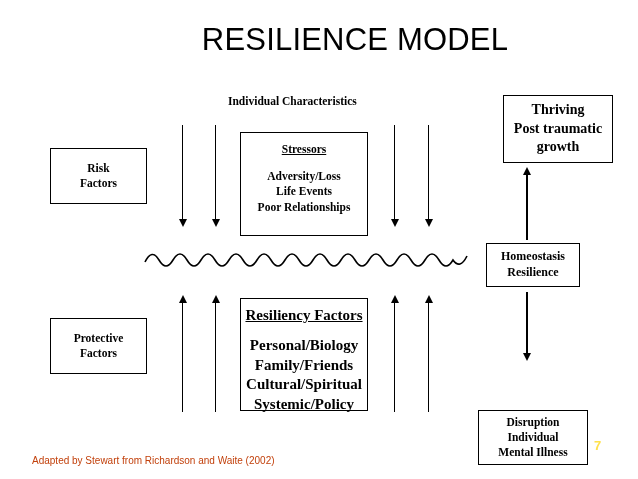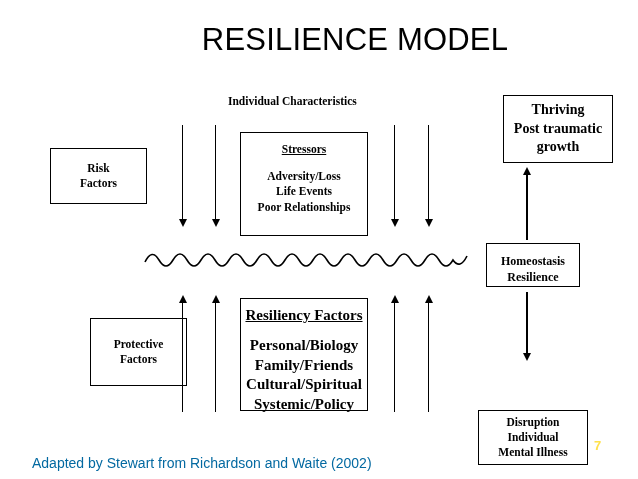--- a/index.html
+++ b/index.html
@@ -79,22 +79,22 @@
     border-right: 4px solid transparent;
     border-bottom: 8px solid #000000;
   }
   .thick-arrow { width: 1.6px; }
   .wave {
     position: absolute;
   }
   .footer {
     position: absolute;
     font-family: "Liberation Sans", "DejaVu Sans", sans-serif;
-    font-size: 14px;
-    color: #0369a1;
+    font-size: 10px;
+    color: #c2410c;
     white-space: nowrap;
   }
   .page-number {
     position: absolute;
     font-family: "Liberation Sans", "DejaVu Sans", sans-serif;
     font-size: 13px;
     font-weight: bold;
     color: #ffe14d;
   }
 </style>
@@ -105,21 +105,21 @@
 
   <div class="title">RESILIENCE MODEL</div>
 
   <div class="section-label" style="left:228px; top:95px;">Individual Characteristics</div>
 
   <div class="box" style="left:50px; top:148px; width:97px; height:56px; font-size:11.5px;">
     <span class="line">Risk</span>
     <span class="line">Factors</span>
   </div>
 
-  <div class="box" style="left:50px; top:318px; width:97px; height:68px; font-size:11.5px;margin-left:40px;">
+  <div class="box" style="left:50px; top:318px; width:97px; height:56px; font-size:11.5px;">
     <span class="line">Protective</span>
     <span class="line">Factors</span>
   </div>
 
   <div class="box" style="left:240px; top:124px; width:128px; height:104px; font-size:11.5px; justify-content:flex-start; padding-top:9px;margin-top:8px;">
     <span class="line box-heading">Stressors</span>
     <span class="line">Adversity/Loss</span>
     <span class="line">Life Events</span>
     <span class="line">Poor Relationships</span>
   </div>
@@ -131,21 +131,21 @@
     <span class="line">Cultural/Spiritual</span>
     <span class="line">Systemic/Policy</span>
   </div>
 
   <div class="box" style="left:472px; top:95px; width:110px; height:68px; font-size:14px;margin-left:31px;">
     <span class="line">Thriving</span>
     <span class="line">Post traumatic</span>
     <span class="line">growth</span>
   </div>
 
-  <div class="box" style="left:486px; top:243px; width:94px; height:44px; font-size:12px;justify-content:flex-end;">
+  <div class="box" style="left:486px; top:243px; width:94px; height:44px; font-size:12px;">
     <span class="line">Homeostasis</span>
     <span class="line">Resilience</span>
   </div>
 
   <div class="box" style="left:478px; top:362px; width:110px; height:55px; font-size:11.5px;margin-top:48px;">
     <span class="line">Disruption</span>
     <span class="line">Individual</span>
     <span class="line">Mental Illness</span>
   </div>
 

